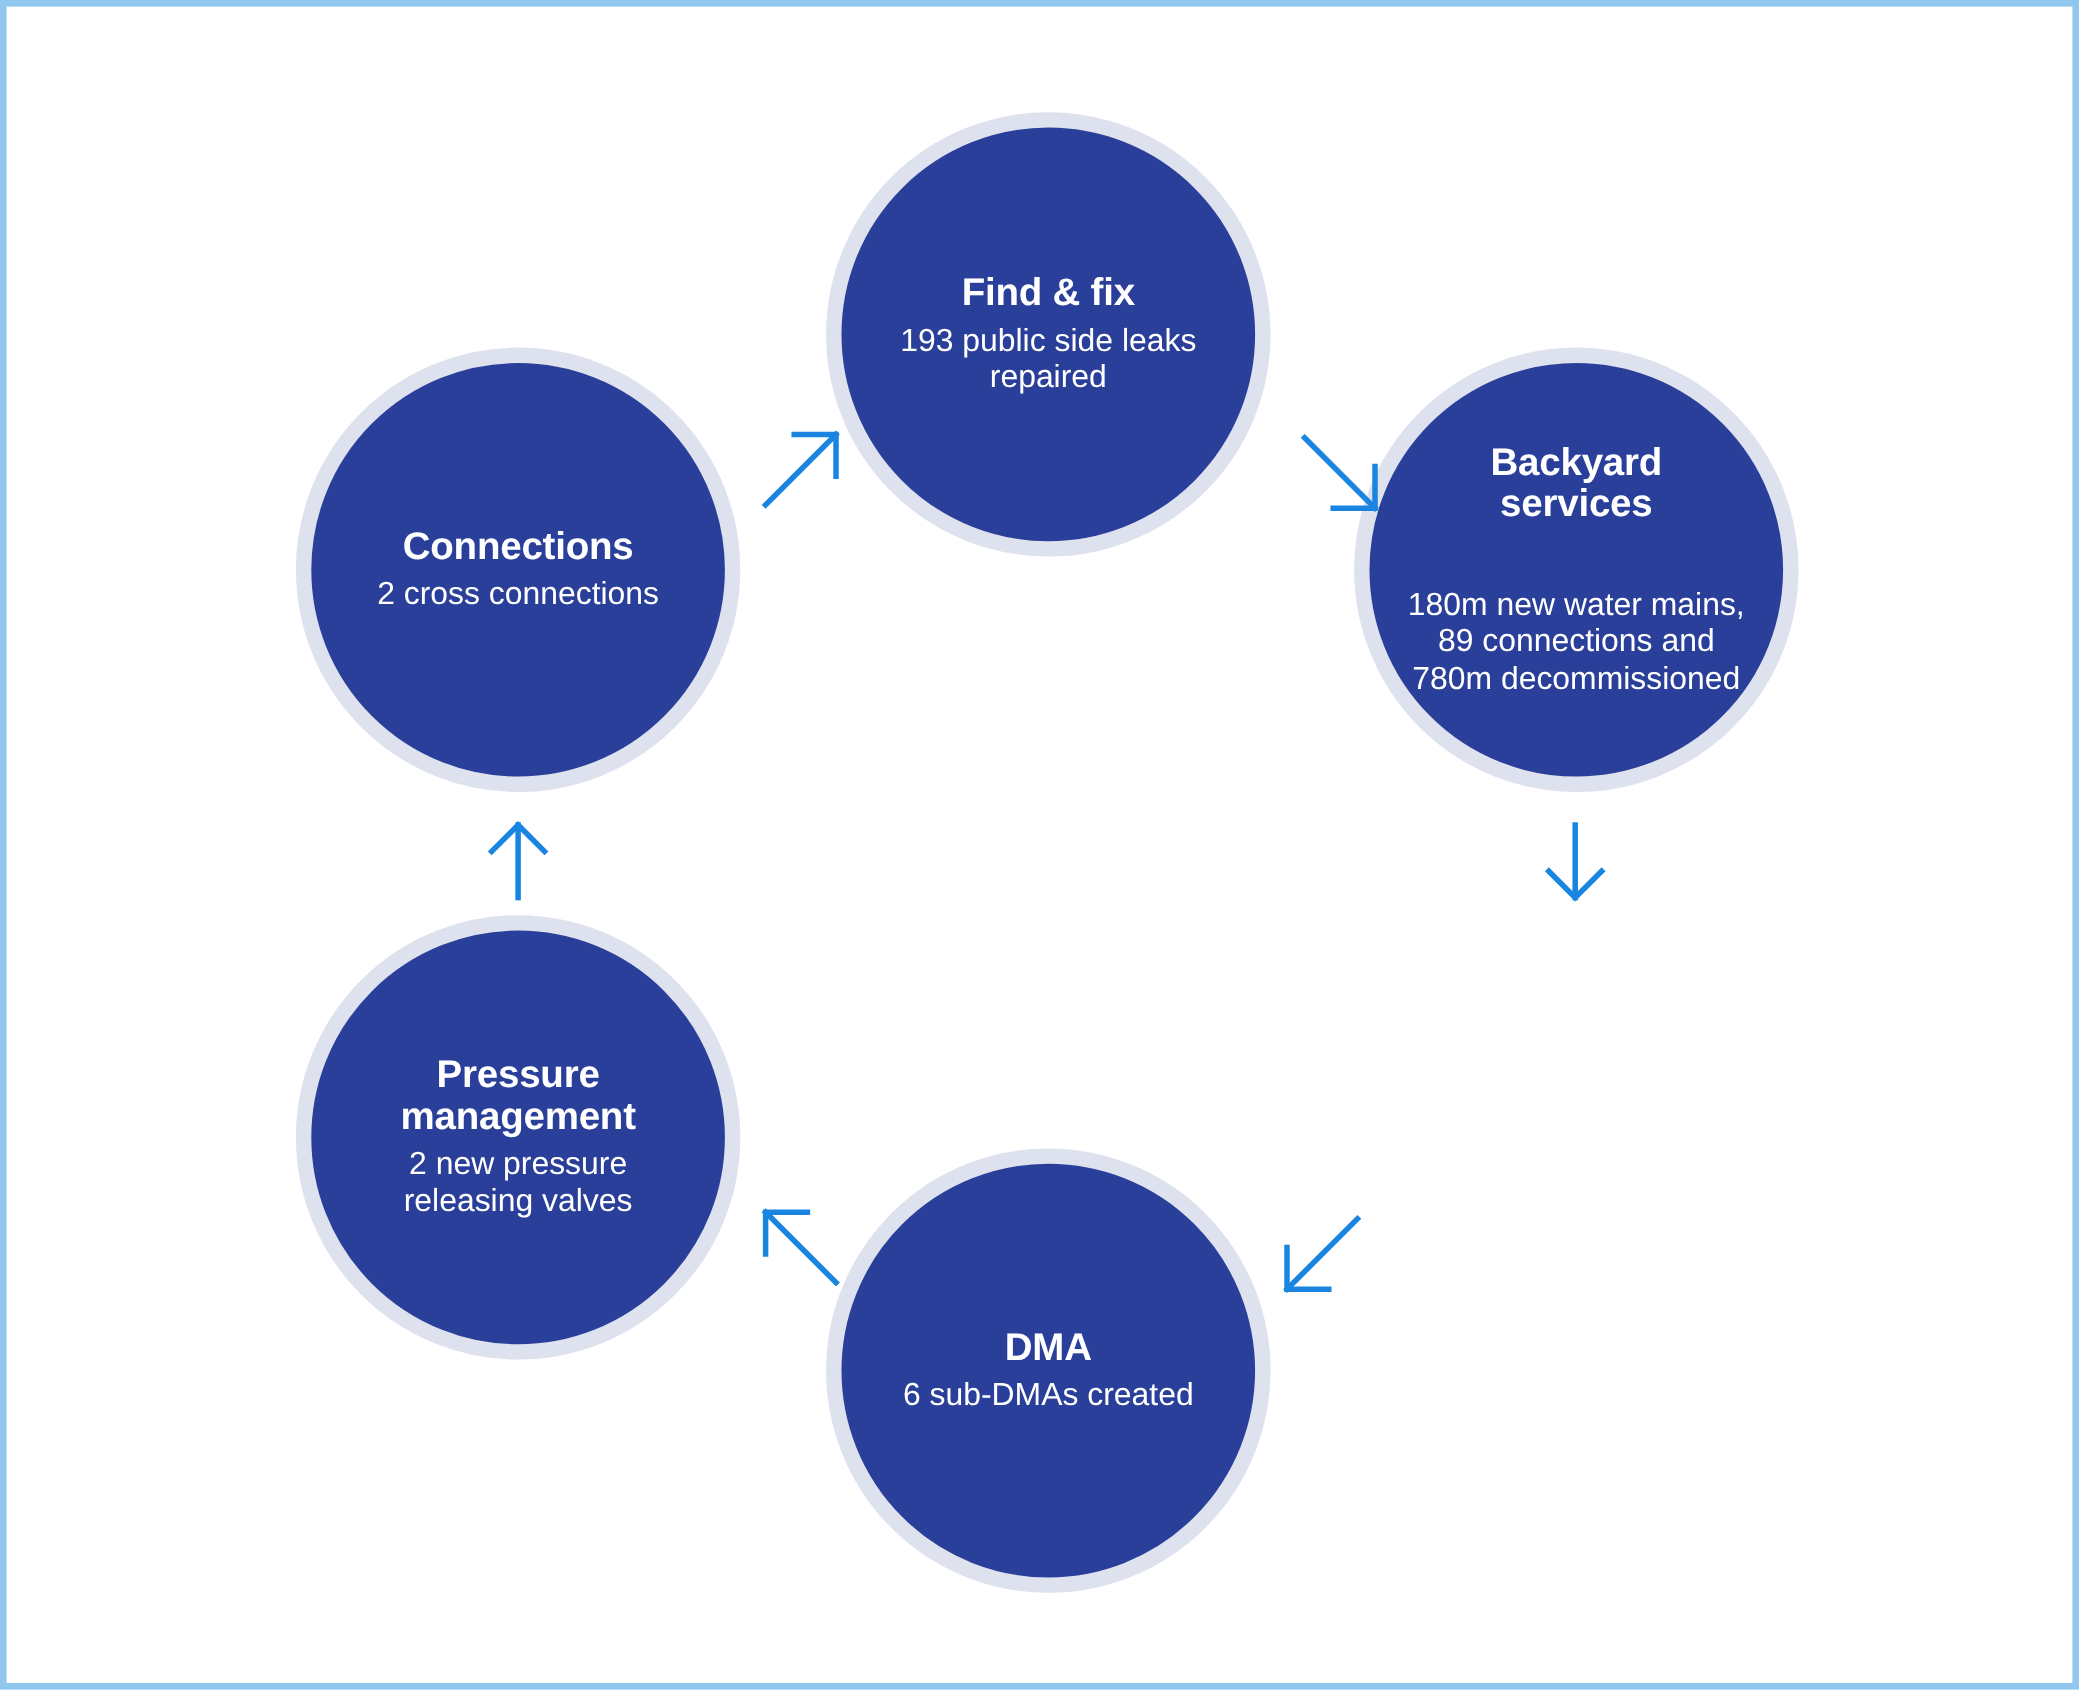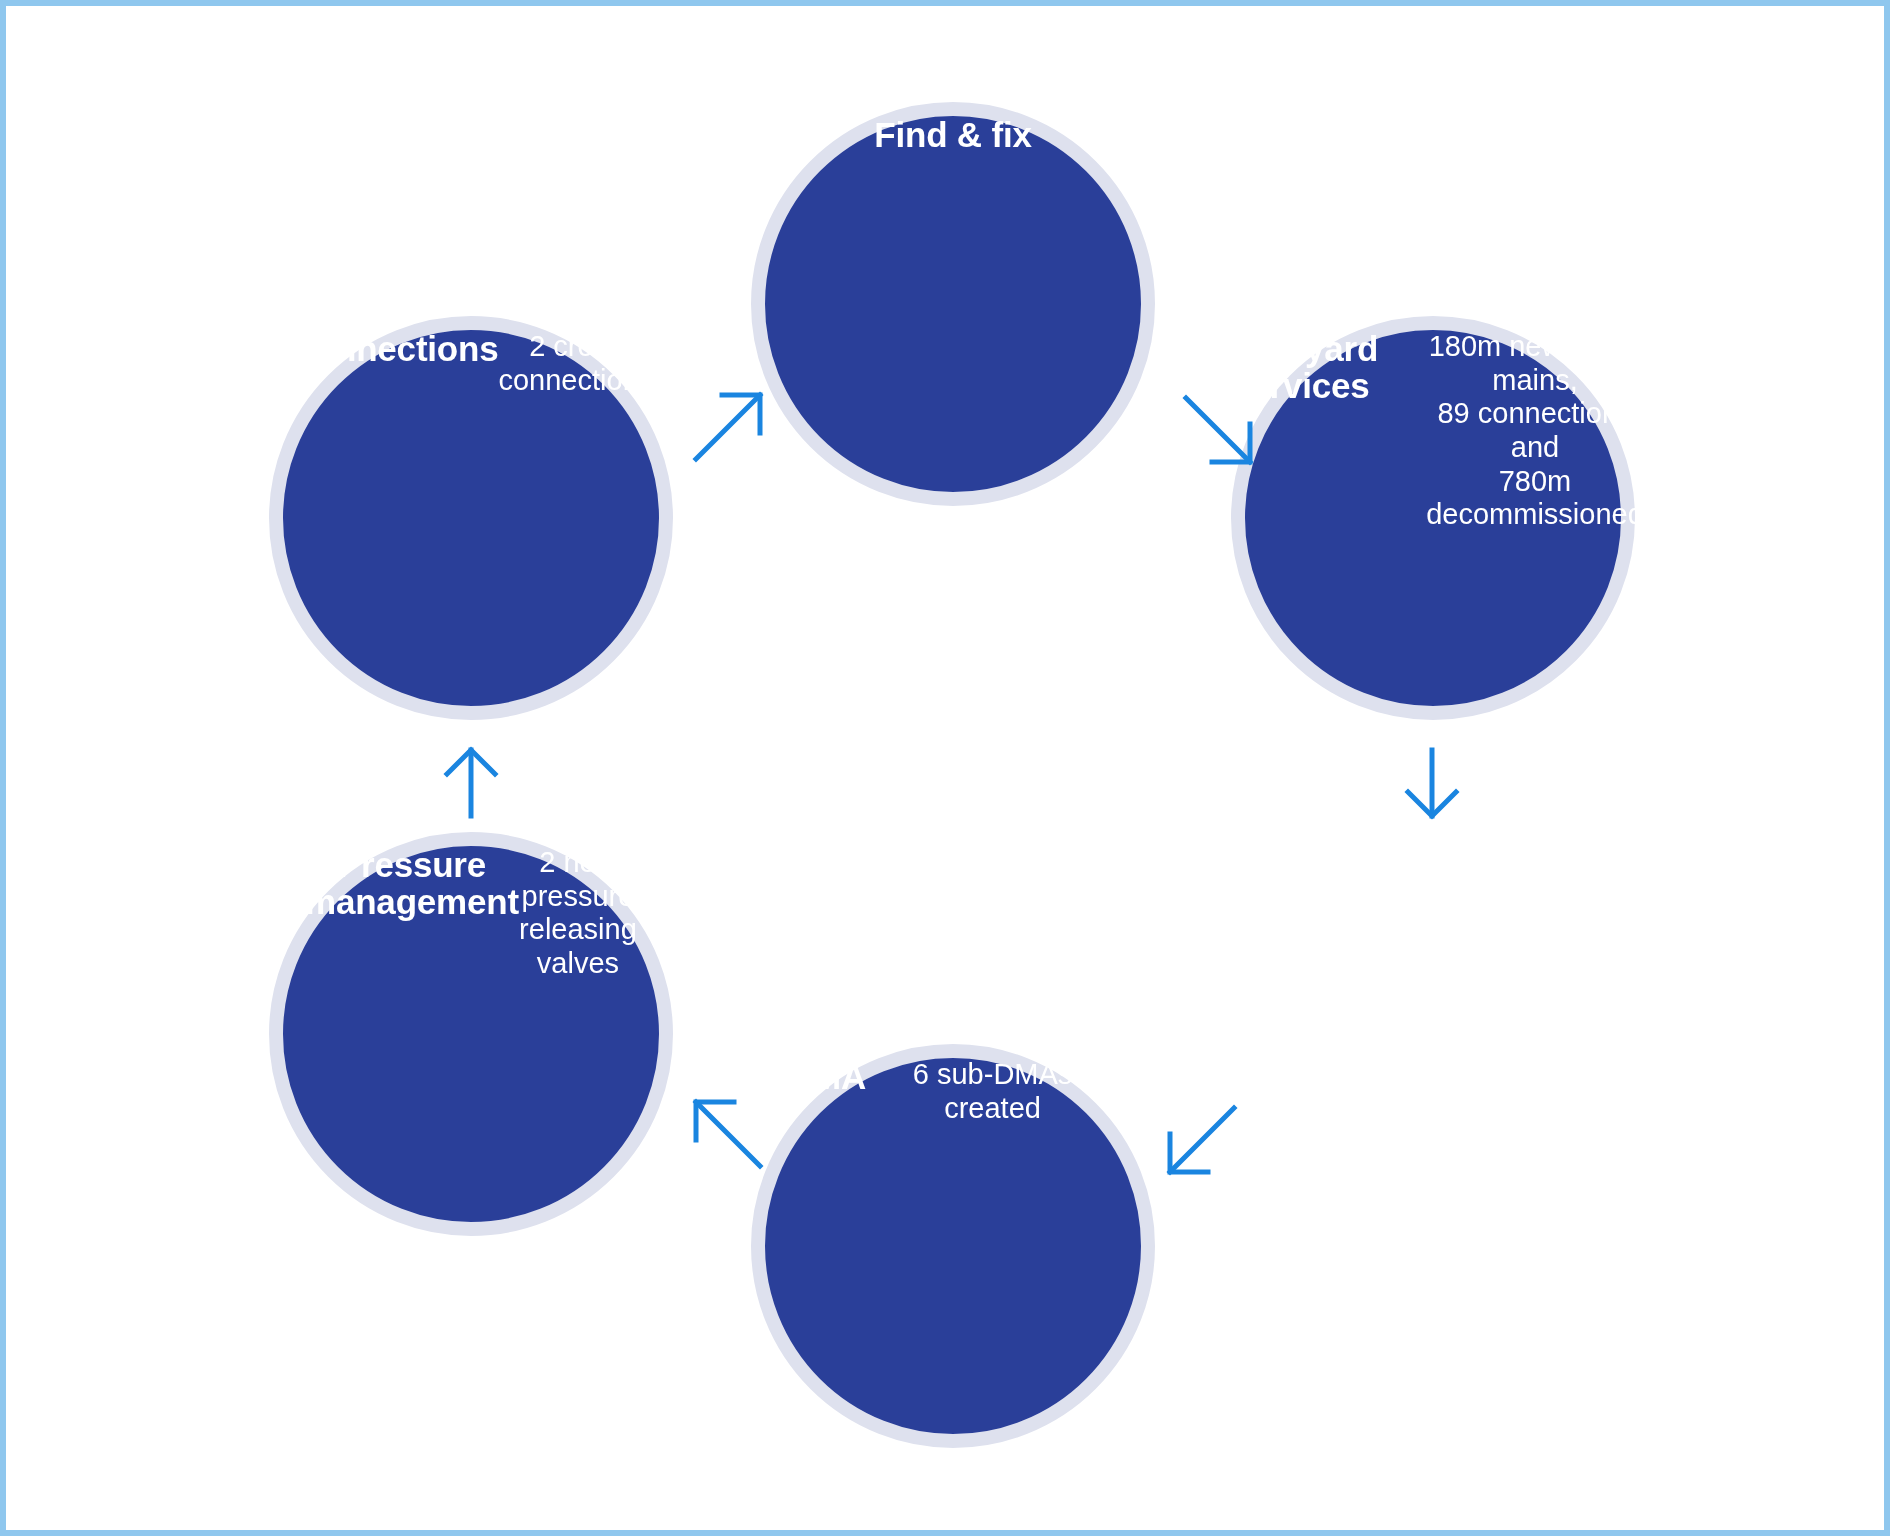--- a/index.html
+++ b/index.html
@@ -23,21 +23,21 @@
   }
   #canvas {
     position: absolute;
     inset: 0;
   }
   .node {
     position: absolute;
     border-radius: 50%;
     box-sizing: border-box;
     display: flex;
-    flex-direction: row;
+    flex-direction: column;
     justify-content: center;
     text-align: center;
     background: #2a3f99;
     border: 14px solid #dee1ee;
     color: #ffffff;
     padding: 0 22px;
   }
   .node .title {
     font-weight: bold;
     font-size: 35px;
@@ -61,20 +61,22 @@
   }
 </style>
 </head>
 <body>
 
 <div id="page">
   <div id="canvas">
 
     <div class="node" style="left:745px; top:96px; width:404px; height:404px;">
       <div class="title">Find &amp; fix</div>
+      <div class="sub">193 public side leaks
+repaired</div>
     </div>
 
     <div class="node" style="left:1225px; top:310px; width:404px; height:404px;gap:48px;">
       <div class="title">Backyard
 services</div>
       <div class="sub">180m new water mains,
 89 connections and
 780m decommissioned</div>
     </div>
 

